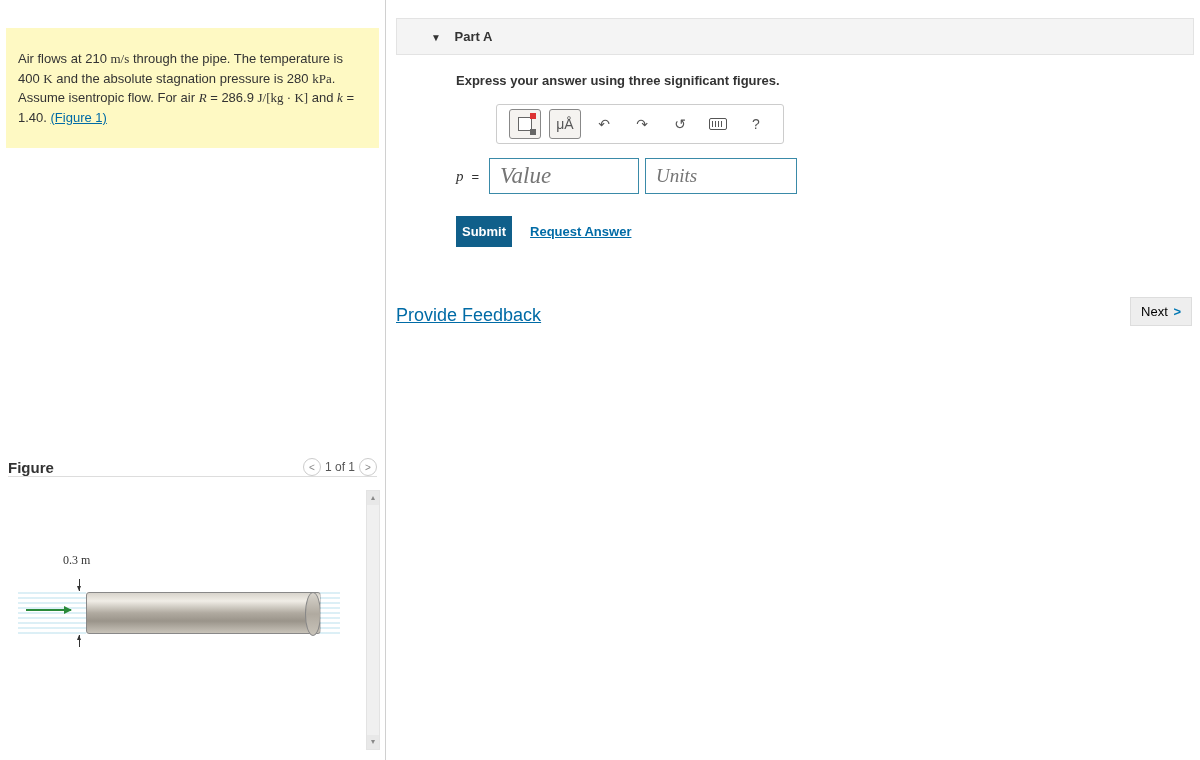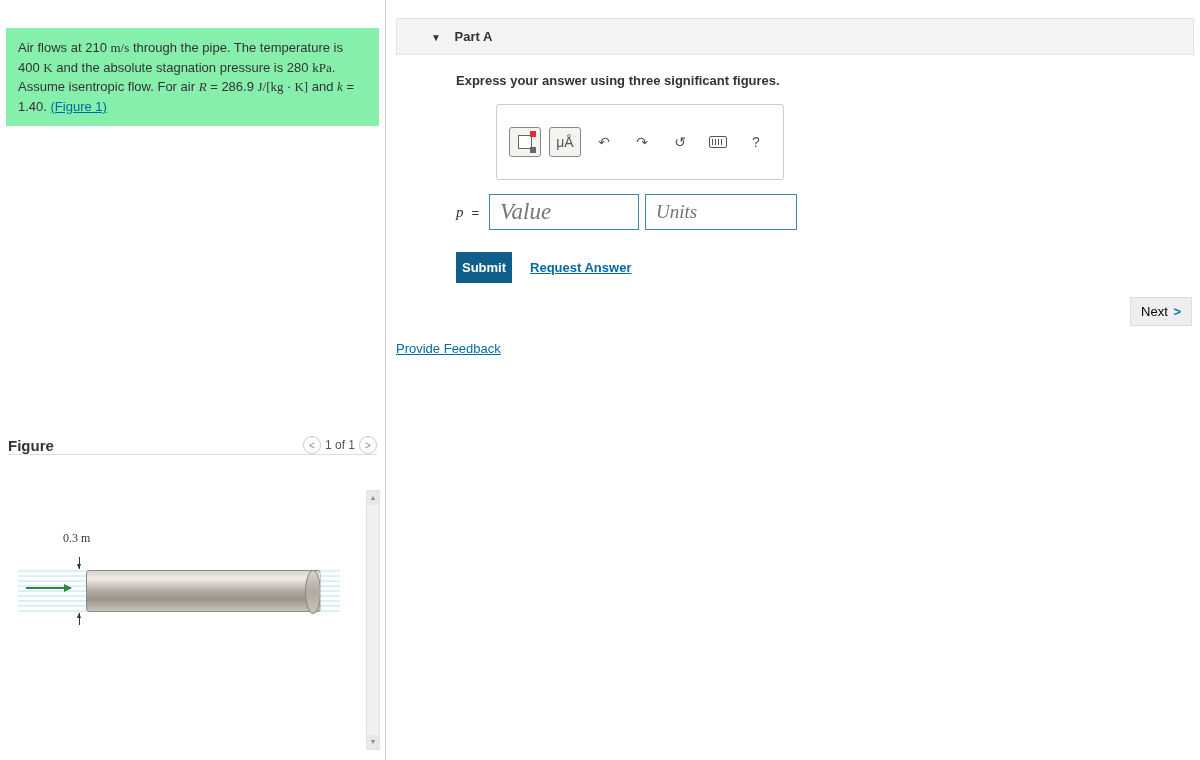--- a/index.html
+++ b/index.html
@@ -1,19 +1,19 @@
 <!DOCTYPE html>
 <html><head>
 <meta charset="utf-8">
 <style>
   * { box-sizing: border-box; margin: 0; padding: 0; }
   body { font-family: Arial, Helvetica, sans-serif; font-size: 13px; color: #333; background: #fff; width: 1200px; height: 760px; position: relative; }
   .container { display: flex; height: 100%; }
   .left-panel { width: 385px; padding: 10px 0 0 0; }
-  .problem-box { background: #86efac; padding: 10px 12px; margin: 18px 6px 0 6px; line-height: 1.5; font-size: 13px; }
+  .problem-box { background: #fef9c3; padding: 21px 12px; margin: 18px 6px 0 6px; line-height: 1.5; font-size: 13px; }
   .problem-box .unit { font-family: 'Times New Roman', serif; }
   .problem-box a { color: #006ba6; text-decoration: underline; }
   .figure-section { margin-top: 310px; padding: 0 8px; }
   .figure-header { display: flex; justify-content: space-between; align-items: center; border-bottom: 1px solid #ddd; }
   .figure-title { font-size: 15px; font-weight: bold; color: #333; }
   .figure-nav { display: flex; align-items: center; gap: 4px; font-size: 12px; color: #555; }
   .fig-nav-btn { width: 18px; height: 18px; border: 1px solid #ccc; border-radius: 50%; background: #fff; display: inline-flex; align-items: center; justify-content: center; font-size: 10px; color: #888; cursor: pointer; }
   .figure-image { margin-top: 60px; position: relative; height: 180px; }
   .pipe { position: absolute; left: 78px; top: 55px; width: 235px; height: 42px; background: linear-gradient(to bottom, #d8d4cc 0%, #f0ede6 20%, #b0aaa0 50%, #9a948a 70%, #c8c3b9 100%); border: 1px solid #888; border-radius: 3px; }
   .pipe::before { content:''; position:absolute; right:-1px; top:-1px; width:14px; height:42px; background: linear-gradient(to bottom,#d8d4cc 0%,#b0aaa0 50%,#c8c3b9 100%); border:1px solid #888; border-radius:50%; }
@@ -32,35 +32,35 @@
   .scroll-up { position:absolute; top:0; left:0; right:0; height:14px; background:#e8e8e8; text-align:center; font-size:8px; color:#888; line-height:14px; }
   .scroll-dn { position:absolute; bottom:0; left:0; right:0; height:14px; background:#e8e8e8; text-align:center; font-size:8px; color:#888; line-height:14px; }
 
   .right-panel { flex: 1; padding: 0 0 0 10px; position: relative; }
   .part-header { background: #f4f4f4; border: 1px solid #e3e3e3; padding: 10px 34px; margin: 18px 6px 0 0; }
   .part-caret { display:inline-block; margin-right:10px; font-size:10px; color:#333; }
   .part-title { font-weight: bold; font-size: 13px; }
   .part-body { padding: 18px 0 0 60px; }
   .instr { font-size: 13px; margin-bottom: 8px; }
   .instr2 { font-size: 13px; font-weight: bold; margin-bottom: 16px; }
-  .tool-row-box { border:1px solid #ccc; border-radius:3px; padding:22px 12px; display:inline-flex; gap:8px; align-items:center; margin-left: 40px; margin-bottom: 14px; }
+  .tool-row-box { border:1px solid #ccc; border-radius:3px; padding:4px 12px; display:inline-flex; gap:8px; align-items:center; margin-left: 40px; margin-bottom: 14px; }
   .tool-btn { width: 30px; height: 30px; display:inline-flex; align-items:center; justify-content:center; font-size:14px; color:#555; cursor:pointer; border-radius:3px; }
   .tool-btn.framed { border:1px solid #888; background:#f5f3f0; width:32px; height:30px; }
   .tool-btn .sq { width:14px; height:14px; border:1px solid #666; background:#fff; position:relative; }
   .tool-btn .sq::after { content:''; position:absolute; right:-5px; top:-5px; width:6px; height:6px; background:#d33; }
   .tool-btn .sq::before { content:''; position:absolute; right:-5px; bottom:-5px; width:6px; height:6px; background:#666; }
   .answer-row { display:flex; align-items:center; gap:6px; margin-bottom:22px; }
   .var-label { font-family:'Times New Roman',serif; font-style:italic; font-size:15px; margin-right:2px; }
   .eq { font-size:13px; margin-right:4px; }
   .value-input { width: 150px; height: 36px; border:1px solid #3a8aa8; font-family:'Times New Roman',serif; font-style:italic; font-size:23px; color:#a21caf; padding:0 10px; outline:none; }
   .units-input { width: 152px; height: 36px; border:1px solid #3a8aa8; font-family:'Times New Roman',serif; font-style:italic; font-size:19px; color:#888; padding:0 10px; outline:none; }
   .submit-row { display:flex; align-items:center; gap:18px; }
   .submit-btn { background:#105f8a; color:#fff; border:none; padding:8px 6px; font-size:13px; font-weight:bold; cursor:pointer; }
   .link { color:#006ba6; text-decoration:underline; font-size:13px; font-weight:bold; cursor:pointer; }
-  .feedback-link { display:inline-block; margin: 58px 0 6px 0; color:#006ba6; text-decoration:underline; font-size:13px; cursor:pointer; }
+  .feedback-link { display:inline-block; margin: 58px 0 6px 0; color:#006ba6; text-decoration:underline; font-size:18px; cursor:pointer; }
   .next-btn { position:absolute; right:8px; top:297px; background:#eee; border:1px solid #ddd; padding:6px 10px; font-size:13px; cursor:pointer; }
   .next-btn .chev { color:#0077b3; font-weight:bold; margin-left:2px; }
   .keyboard-icon { width:18px; height:12px; border:1px solid #555; border-radius:2px; position:relative; }
   .keyboard-icon::before { content:''; position:absolute; left:2px; right:2px; top:2px; bottom:2px; background: repeating-linear-gradient(to right,#555 0,#555 1px,transparent 1px,transparent 3px); }
 </style>
 </head>
 <body>
 
 <div class="container">
   <div class="left-panel">

